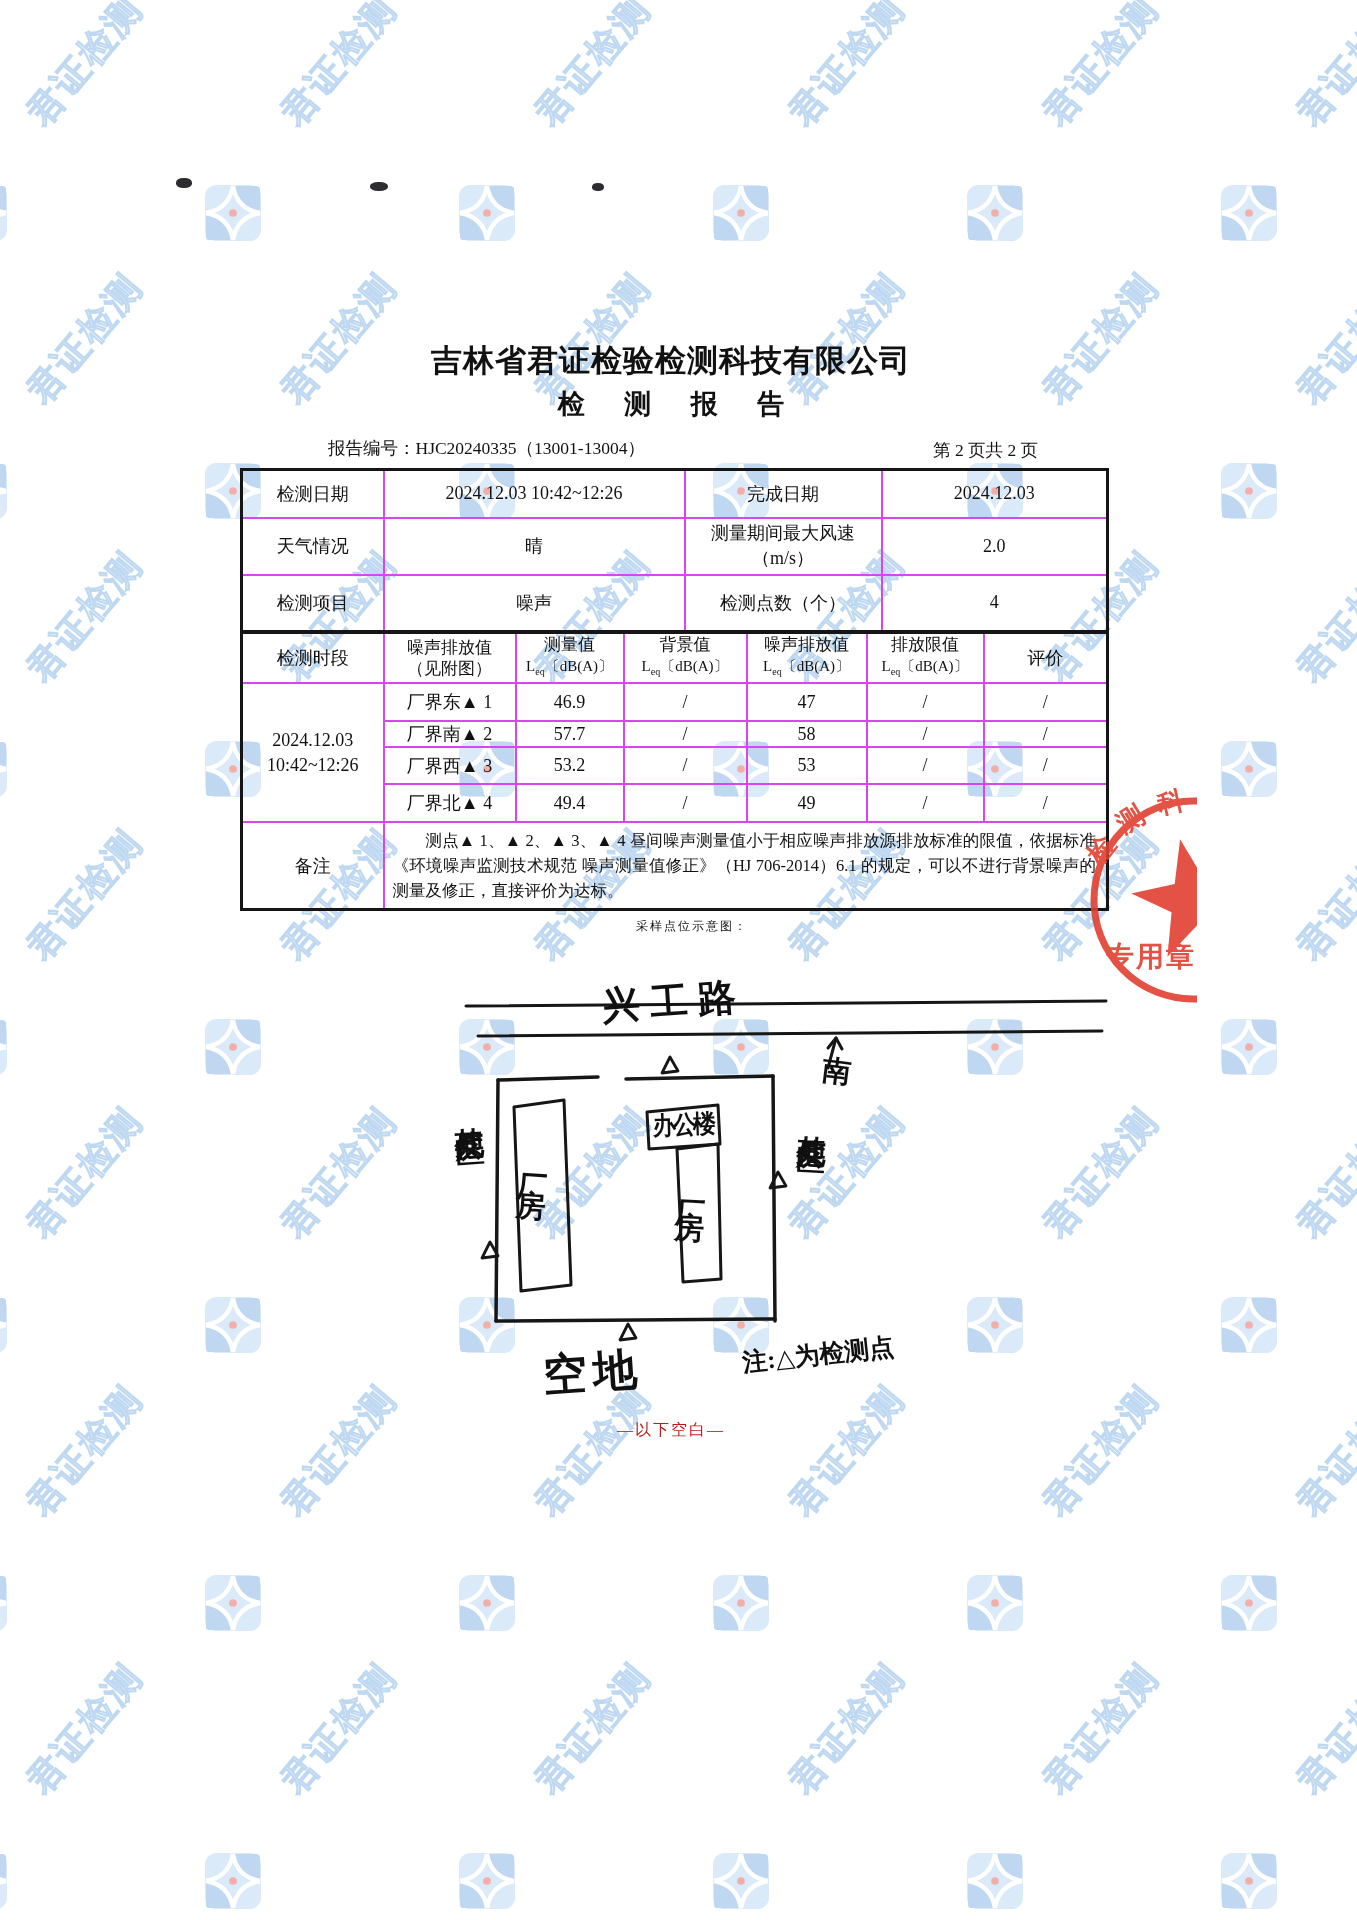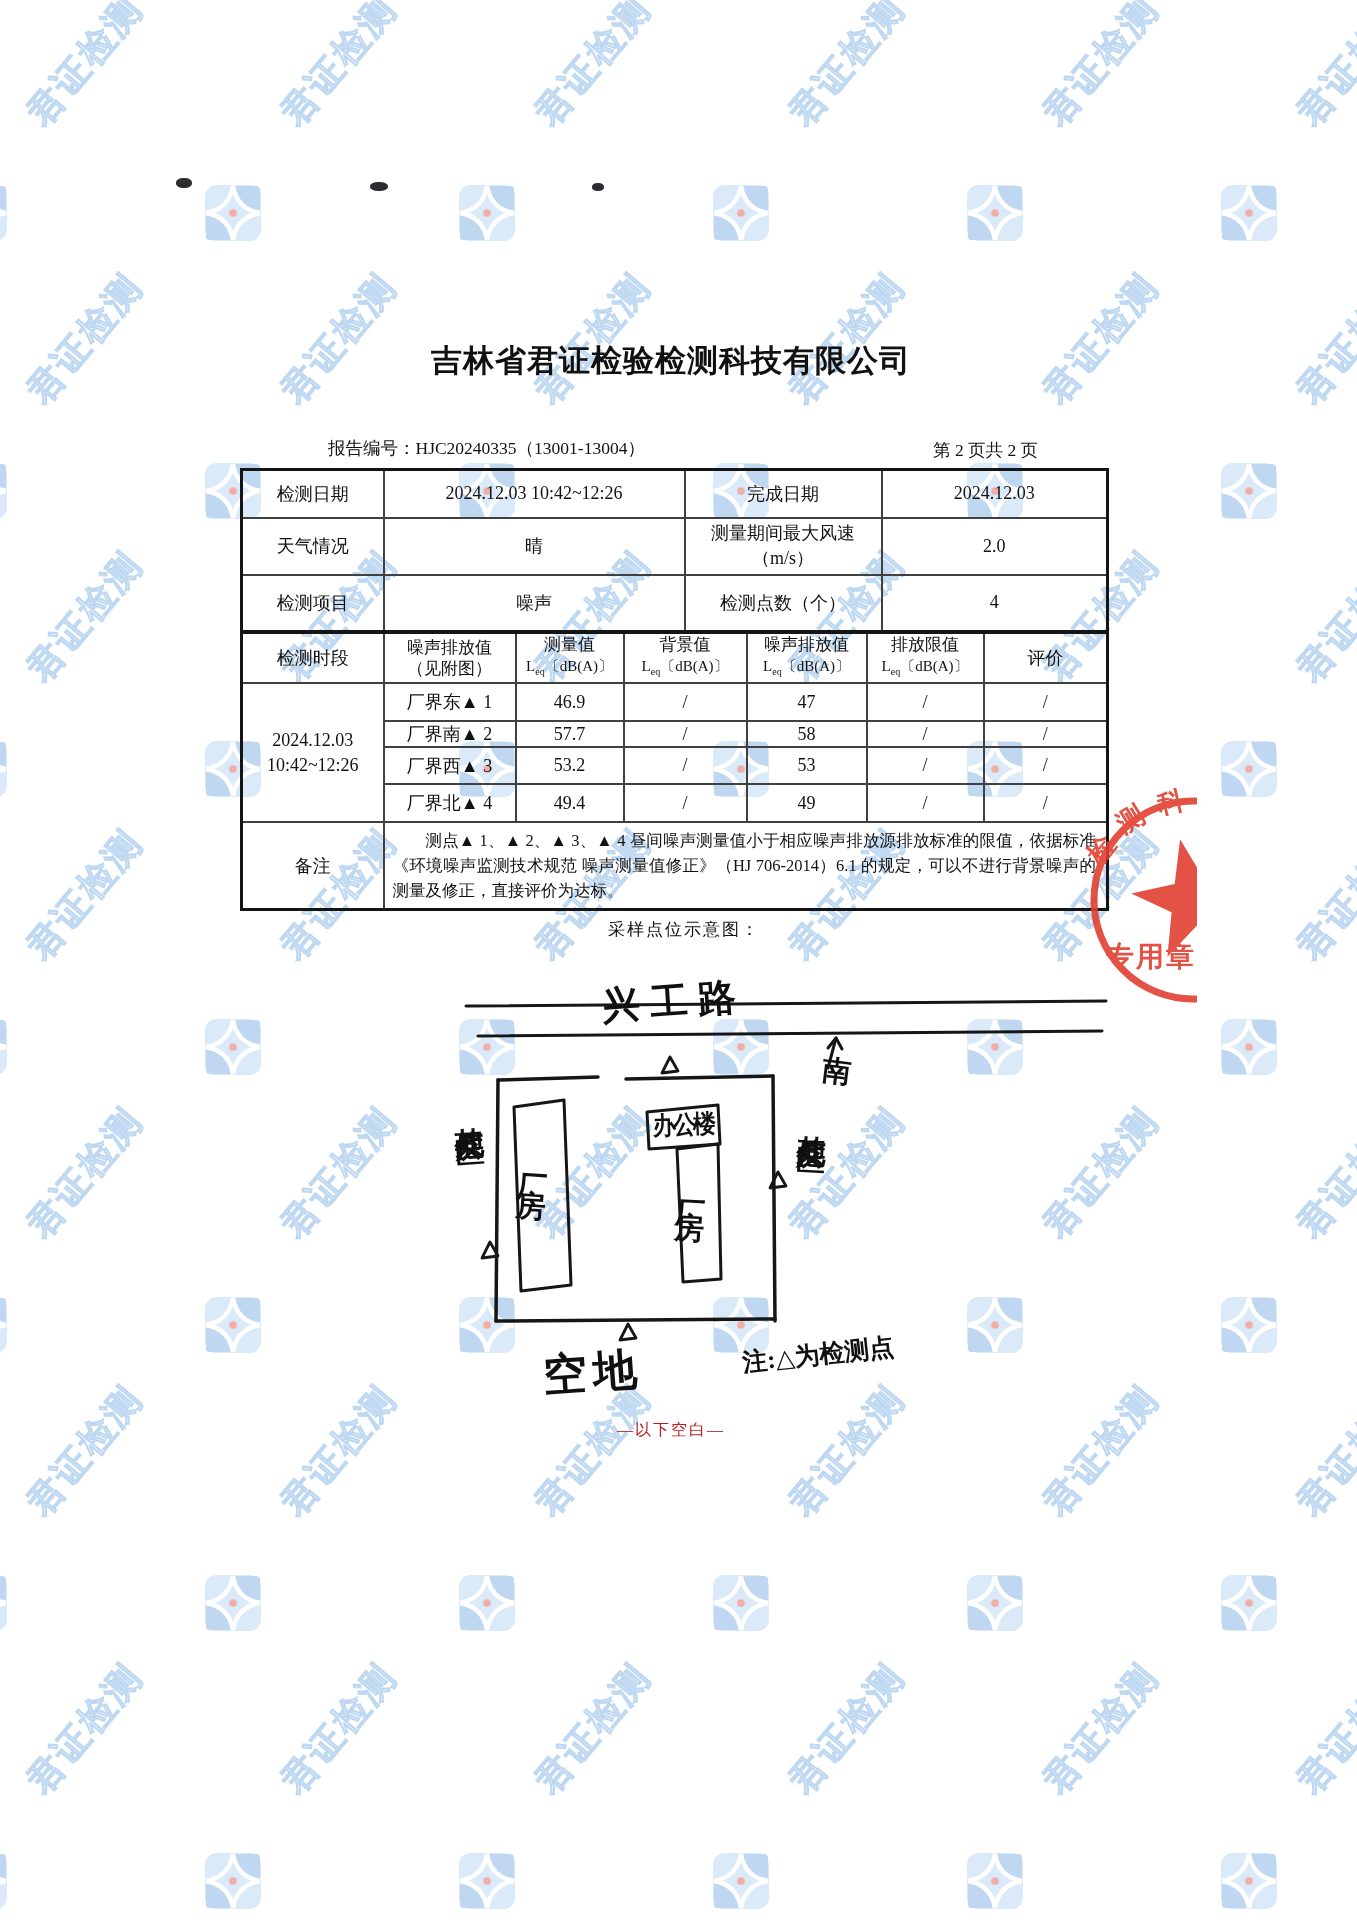--- a/index.html
+++ b/index.html
@@ -15,32 +15,32 @@
   .title1{left:240px;top:340px;width:862px;text-align:center;font-size:31px;font-weight:700;
           font-family:Liberation Serif, serif;letter-spacing:1px;}
   .title2{left:240px;top:386px;width:862px;text-align:center;font-size:27px;font-weight:700;
           font-family:"Liberation Sans",sans-serif;letter-spacing:16px;padding-left:16px;box-sizing:border-box;}
   .repline{left:240px;top:436px;width:862px;height:26px;font-size:17.5px;}
   .repno{position:absolute;left:88px;top:0;}
   .pageind{position:absolute;right:64px;top:2px;}
   
   #tables{left:240px;top:468px;width:866px;}
   table{border-collapse:collapse;table-layout:fixed;background:transparent;}
-  td{border:2px solid #404040;text-align:center;vertical-align:middle;padding:0;
+  td{border:2px solid #d946ef;text-align:center;vertical-align:middle;padding:0;
      font-size:18px;overflow:hidden;}
   #tableA{width:866px;border:3px solid #151515;}
   #tableB{width:866px;border:3px solid #151515;margin-top:-2px;}
   .hdr2{font-size:17px;line-height:21px;}
   .unit{font-size:15px;}
   .unit sub{font-size:10px;margin-top:32px;}
   .remark-cell{text-align:left;font-size:16.5px;line-height:25px;padding:5px 10px 5px 8px;}
   .remark-cell .rtext{text-indent:2em;display:block;text-align:justify;}
   .twoline{line-height:25px;font-size:18px;}
   
-  .caption{left:608px;top:918px;font-size:17px;letter-spacing:2px;}
+  .caption{left:636px;top:918px;font-size:12px;letter-spacing:2px;}
   .blank{left:240px;top:1420px;width:862px;text-align:center;font-size:16px;color:#b91c1c;letter-spacing:2px;}
   
   .hand{font-weight:700;color:#101010;line-height:1.05;}
   .vert{writing-mode:vertical-rl;text-orientation:upright;}
   .road-label{left:602px;top:982px;font-size:38px;letter-spacing:10px;transform:rotate(-4deg);}
   .compass-label{left:822px;top:1056px;font-size:29px;transform:rotate(7deg);}
   .left-area{left:452px;top:1104px;font-size:29px;letter-spacing:4px;transform:rotate(-4deg);}
   .right-area{left:798px;top:1112px;font-size:29px;letter-spacing:4px;transform:rotate(3deg);}
   .bl-label{left:518px;top:1150px;font-size:30px;letter-spacing:14px;transform:rotate(4deg);}
   .office-label{left:650px;top:1112px;font-size:25px;letter-spacing:-3px;transform:scaleX(.92) rotate(-2deg);}
@@ -77,20 +77,21 @@
   <rect x="0" y="0" width="1357" height="1920" fill="url(#wmpat)"></rect>
 </svg>
 
 <div id="content">
 
   <div class="abs smudge" style="left:176px;top:178px;width:16px;height:10px;"></div>
   <div class="abs smudge" style="left:370px;top:182px;width:18px;height:9px;"></div>
   <div class="abs smudge" style="left:592px;top:183px;width:12px;height:8px;"></div>
 
   <div class="abs title1">吉林省君证检验检测科技有限公司</div>
+  <div class="abs title2">检 测 报 告</div>
 
   <div class="abs repline">
     <span class="repno">报告编号：HJC20240335（13001-13004）</span>
     <span class="pageind">第 2 页共 2 页</span>
   </div>
 
   <div class="abs" id="tables">
     <table id="tableA">
       <colgroup>
           <col style="width:142px">

